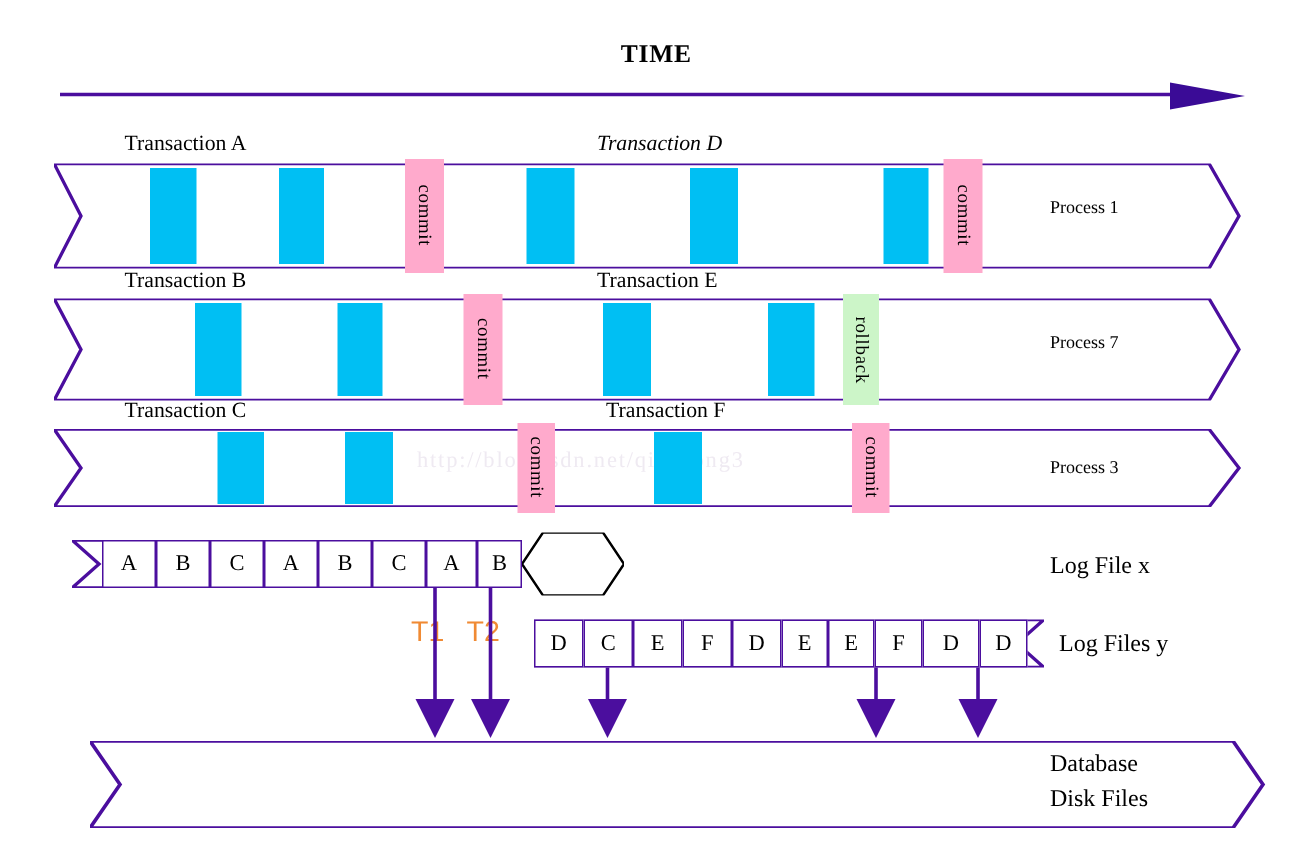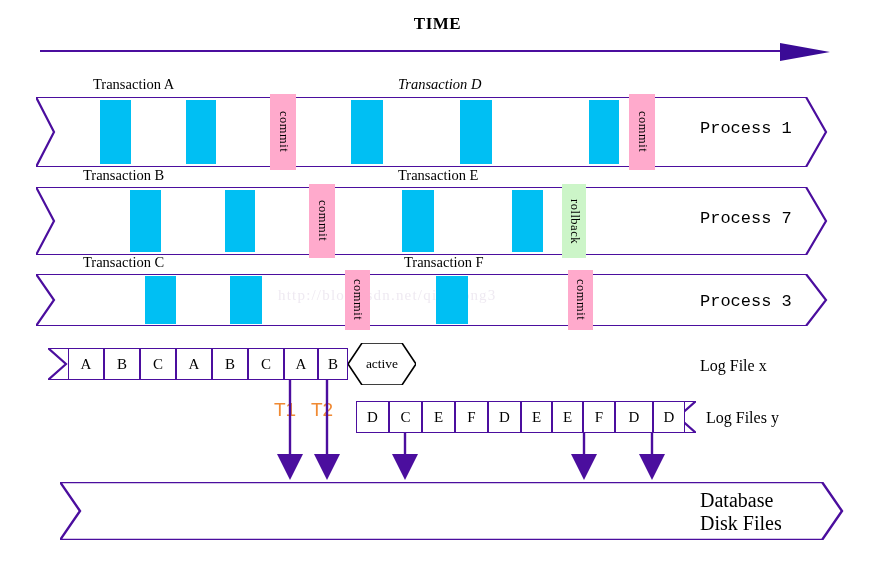--- a/index.html
+++ b/index.html
@@ -1,34 +1,34 @@
 <!DOCTYPE html>
 <html><head>
 <meta charset="utf-8">
 <style>
   html,body{margin:0;padding:0;background:#ffffff;}
   body{
     width:875px;height:566px;position:relative;overflow:hidden;
     font-family:"Liberation Serif", serif;color:#000;
   }
-  .stage{position:absolute;left:0;top:4px;width:875px;height:438px;border-radius:28px;}
+  .stage{position:absolute;left:0;top:16px;width:875px;height:438px;border-radius:28px;}
 
   
   #time-title{
     position:absolute;left:0;top:10px;width:875px;text-align:center;
     font-family:"Liberation Serif", serif;font-weight:bold;font-size:17px;
     letter-spacing:.5px;
   }
   #time-axis{position:absolute;left:40px;top:38px;width:790px;height:26px;}
 
   
   .ribbon{position:absolute;}
   .ribbon svg{display:block;}
   .ribbon-label{
-    position:absolute;font-size:17px;font-family:Liberation Mono, monospace;
+    position:absolute;font-size:12px;font-family:Liberation Serif, serif;
     white-space:nowrap;
   }
   .txn-label{
     position:absolute;font-size:14.5px;font-family:"Liberation Serif", serif;
     white-space:nowrap;color:#000;
   }
   .opbox{
     position:absolute;display:flex;align-items:center;justify-content:center;
     font-size:12.5px;font-family:"Liberation Serif", serif;color:#000;
     writing-mode:vertical-rl;text-orientation:mixed;letter-spacing:.5px;
@@ -52,39 +52,39 @@
   .tlabel{
     position:absolute;font-size:19px;font-family:"Liberation Sans", sans-serif;
     color:#f08a33;white-space:nowrap;
   }
   #watermark{
     position:absolute;left:278px;top:283px;font-size:15px;
     font-family:"Liberation Serif", serif;color:#efeaf2;white-space:nowrap;
     letter-spacing:1.2px;
   }
   .dbline{
-    position:absolute;font-size:20px;font-family:"Liberation Serif", serif;
+    position:absolute;font-size:16px;font-family:"Liberation Serif", serif;
     white-space:nowrap;color:#000;
   }
 </style>
 </head>
 <body>
 
 <div class="stage">
 
   <div id="time-title">TIME</div>
 
   <div id="time-axis">
     <svg width="790" height="26" viewBox="0 0 790 26">
       <line x1="0" y1="9" x2="740" y2="9" stroke="#4b0e9e" stroke-width="2.2"></line>
       <polygon points="740,1 790,10 740,19" fill="#3a0b96"></polygon>
     </svg>
   </div>
 
-  <div class="txn-label" style="left:83px;top:72px;margin-left:10px;">Transaction A</div>
+  <div class="txn-label" style="left:83px;top:72px;">Transaction A</div>
   <div class="txn-label" style="left:398px;top:72px;font-style:italic;">Transaction D</div>
 
   <div class="ribbon" style="left:36px;top:93px;">
     <svg width="800" height="70" viewBox="0 0 800 70">
       <path d="M 0,0 L 770,0 L 790,35 L 770,70 L 0,70 L 18,35 Z" fill="#ffffff" stroke="#4b0e9e" stroke-width="2.2"></path>
     </svg>
   </div>
 
   <div class="cyanbar" style="left:100px;top:96px;width:31px;height:64px;"></div>
   <div class="cyanbar" style="left:186px;top:96px;width:30px;height:64px;"></div>
@@ -139,21 +139,20 @@
   <div class="logcell" style="left:212px;top:344px;width:36px;height:32px;">B</div>
   <div class="logcell" style="left:248px;top:344px;width:36px;height:32px;">C</div>
   <div class="logcell" style="left:284px;top:344px;width:34px;height:32px;">A</div>
   <div class="logcell" style="left:318px;top:344px;width:30px;height:32px;">B</div>
 
   <div style="position:absolute;left:348px;top:339px;">
     <svg width="68" height="42" viewBox="0 0 68 42">
       <polygon points="14,0 54,0 68,21 54,42 14,42 0,21" fill="#ffffff" stroke="#000000" stroke-width="1.6"></polygon>
     </svg>
   </div>
-  <div class="hexlabel" style="left:348px;top:339px;width:68px;height:42px;">active</div>
 
   <div class="sidelabel" style="left:700px;top:353px;">Log File x</div>
 
   <div class="tlabel" style="left:274px;top:395px;">T1</div>
   <div class="tlabel" style="left:311px;top:395px;">T2</div>
 
   <div class="ribbon" style="left:356px;top:397px;">
     <svg width="340" height="32" viewBox="0 0 340 32">
       <path d="M 0,0 L 340,0 L 322,16 L 340,32 L 0,32 Z" fill="#ffffff" stroke="#4b0e9e" stroke-width="2.2"></path>
     </svg>

